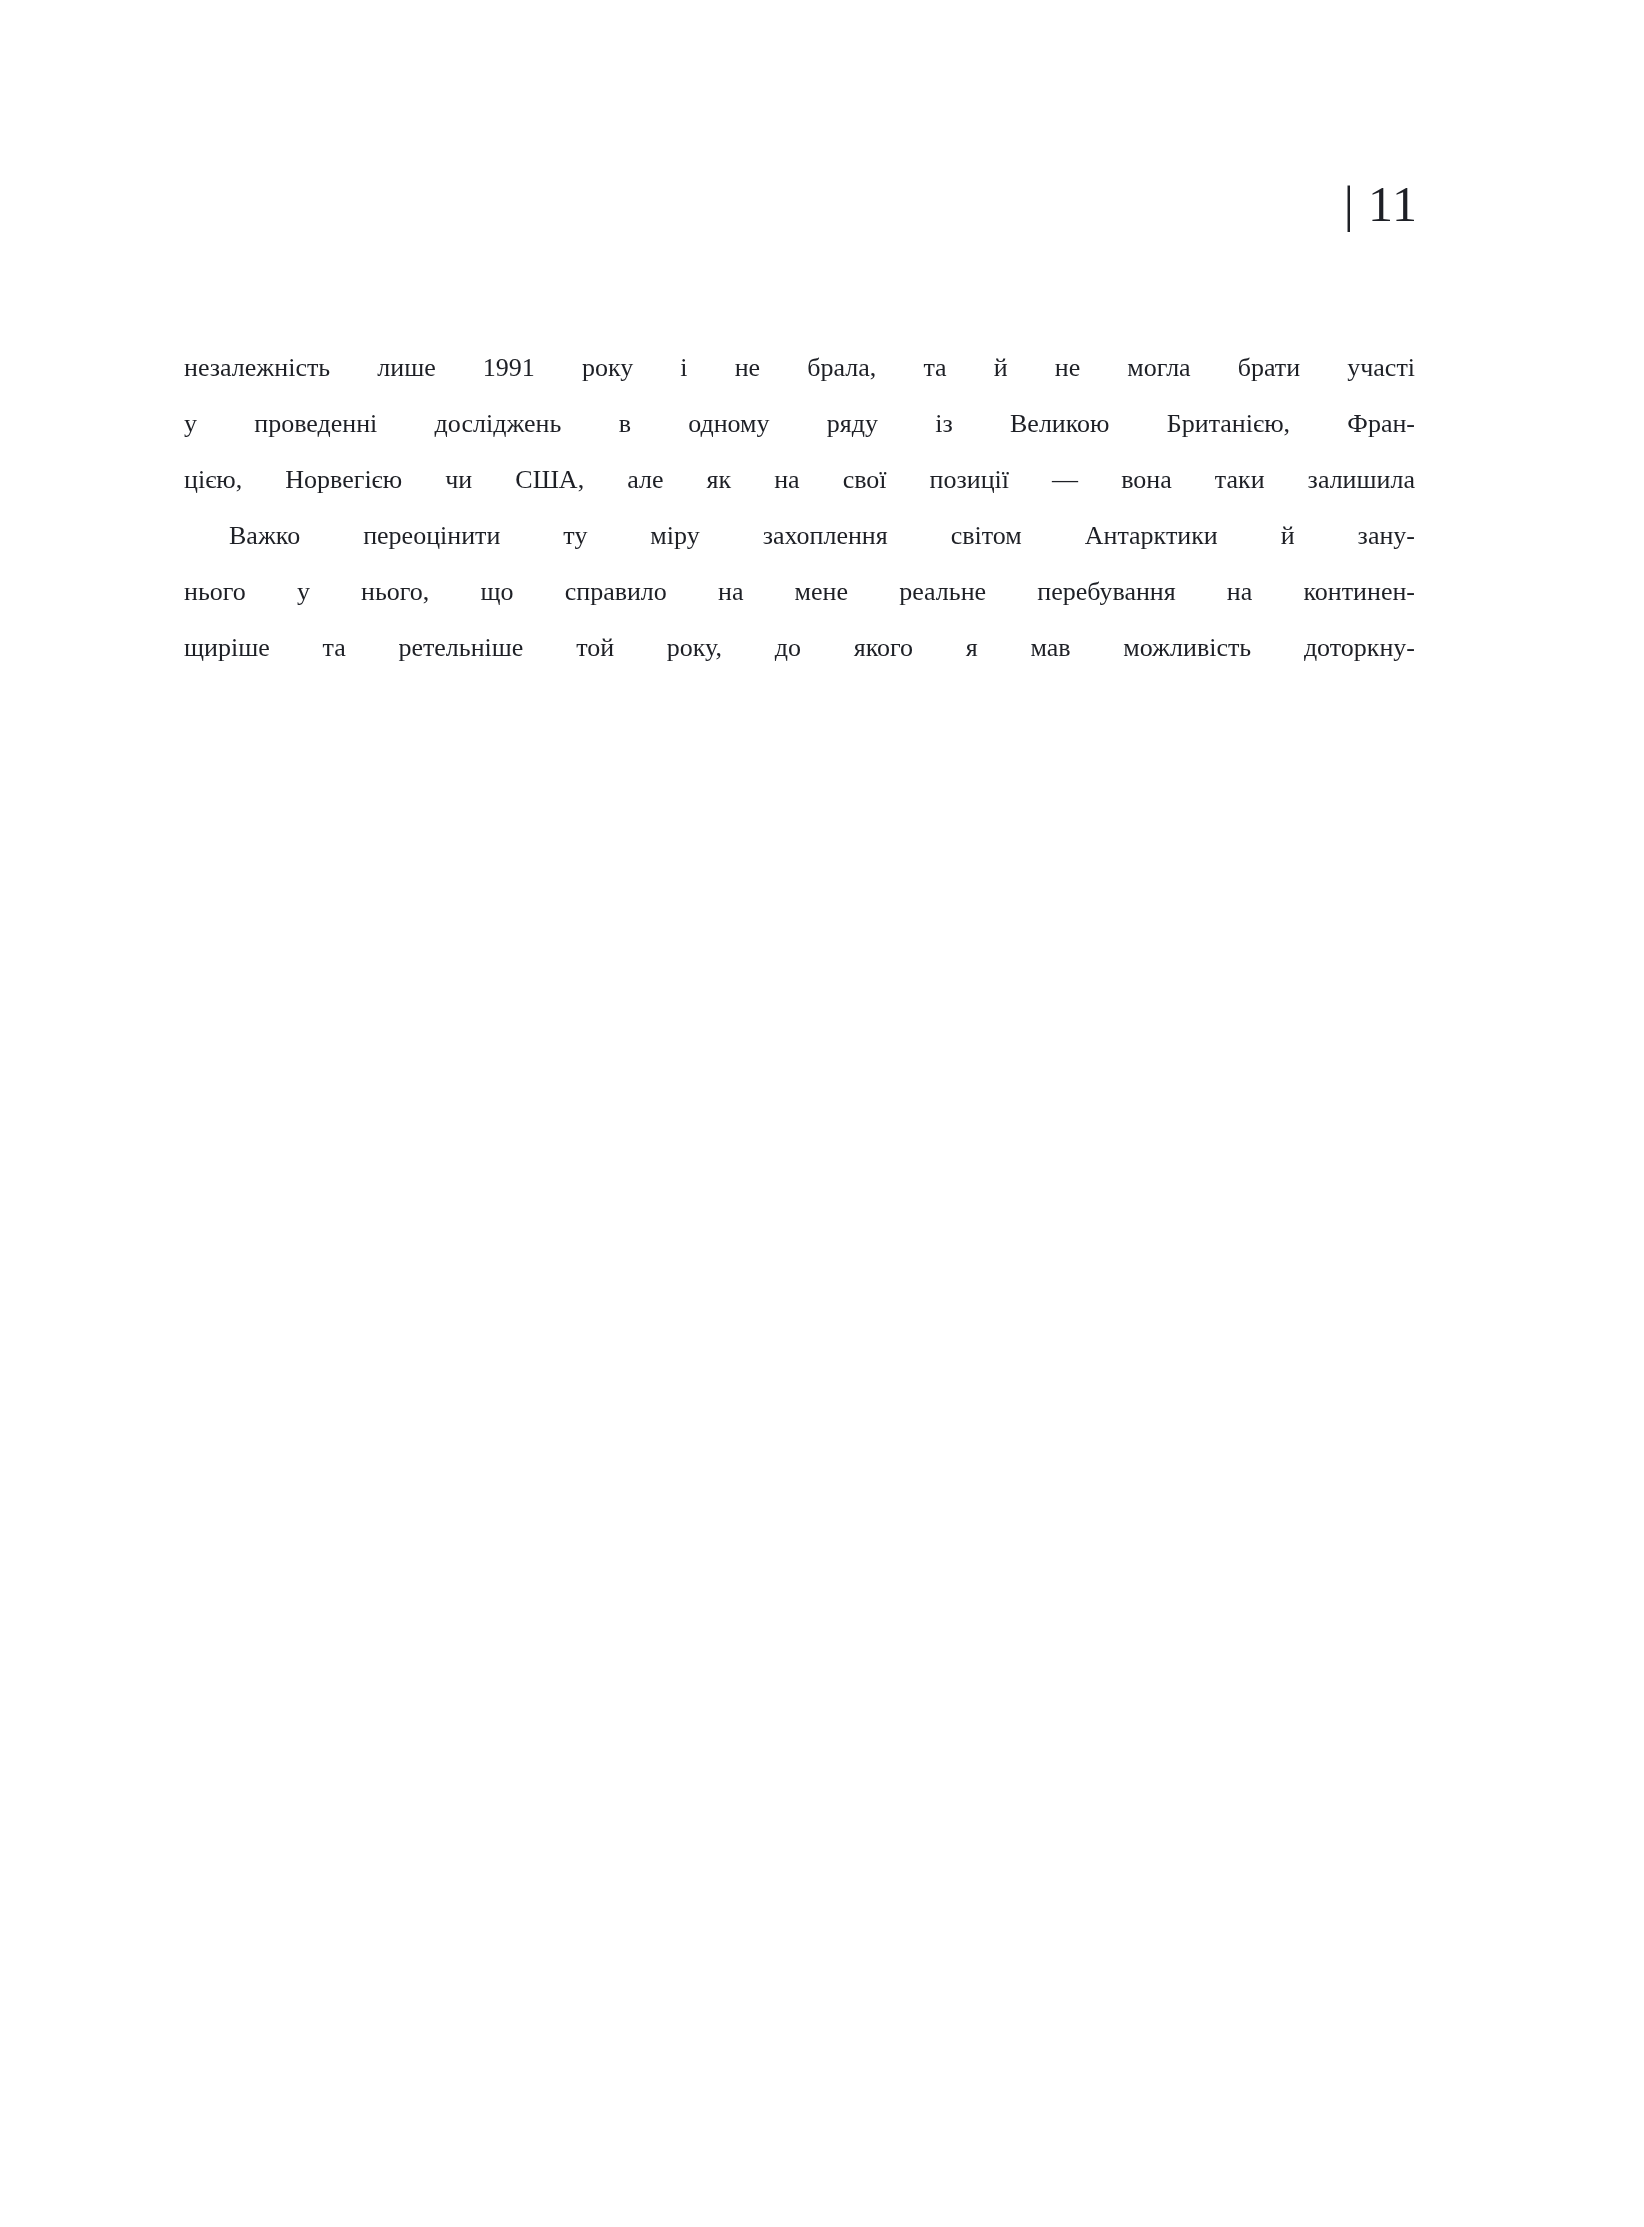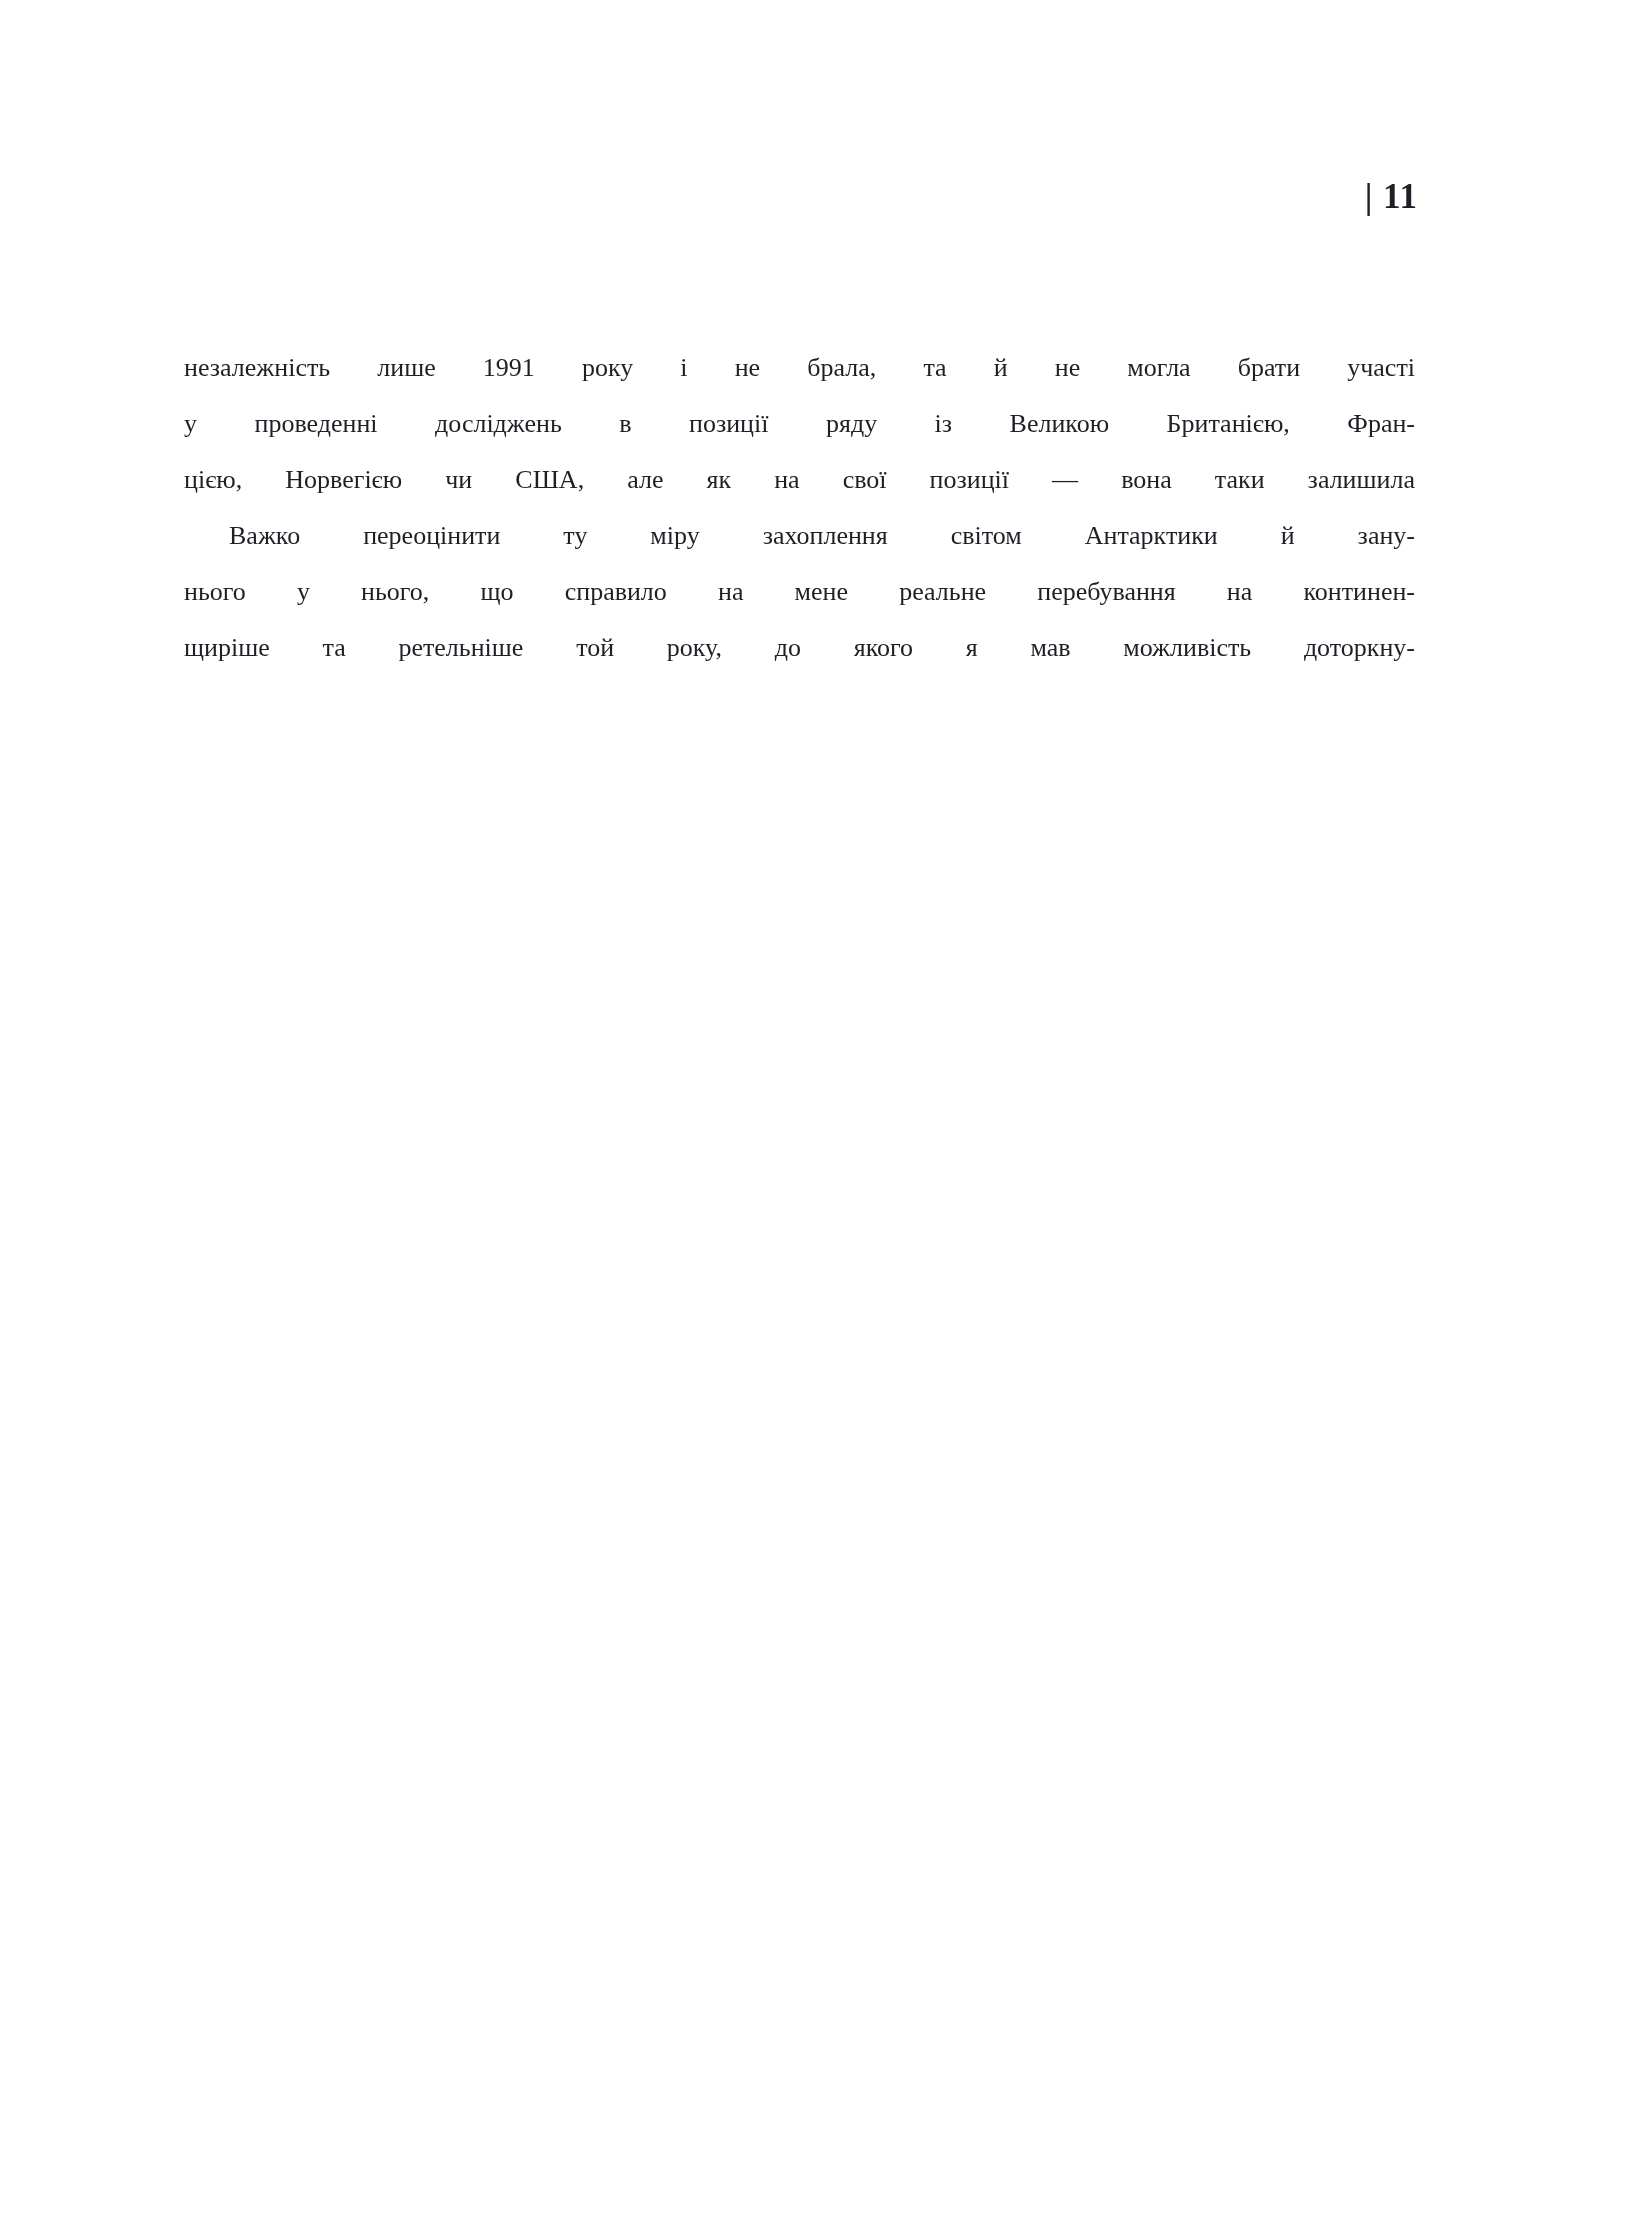--- a/index.html
+++ b/index.html
@@ -12,22 +12,22 @@
     width: 1645px;
     height: 2227px;
     background: #ffffff;
     overflow: hidden;
     font-family: "Liberation Serif", "DejaVu Serif", serif;
   }
   .page-number {
     position: absolute;
     top: 179px;
     right: 227px;
-    font-size: 35px;
-    font-weight: 700;
+    font-size: 50px;
+    font-weight: 400;
     line-height: 1;
     color: #1e2026;
     letter-spacing: 0.9px;
     white-space: nowrap;
   }
   .text-block {
     position: absolute;
     left: 184px;
     top: 340px;
     width: 1231px;
@@ -50,21 +50,21 @@
 </head>
 <body>
 
 <div class="page">
 
   <div class="page-number">| 11</div>
 
   <div class="text-block">
 
     <div class="line">незалежність лише 1991 року і не брала, та й не могла брати участі</div>
-    <div class="line">у проведенні досліджень в позиції ряду із Великою Британією, Фран-</div>
+    <div class="line">у проведенні досліджень в одному ряду із Великою Британією, Фран-</div>
     <div class="line">цією, Норвегією чи США, але як на свої позиції — вона таки залишила</div>
 
     <div class="line indent">Важко переоцінити ту міру захоплення світом Антарктики й зану-</div>
     <div class="line">нього у нього, що справило на мене реальне перебування на континен-</div>
     <div class="line">щиріше та ретельніше той року, до якого я мав можливість доторкну-</div>
 
   </div>
 
 </div>
 

